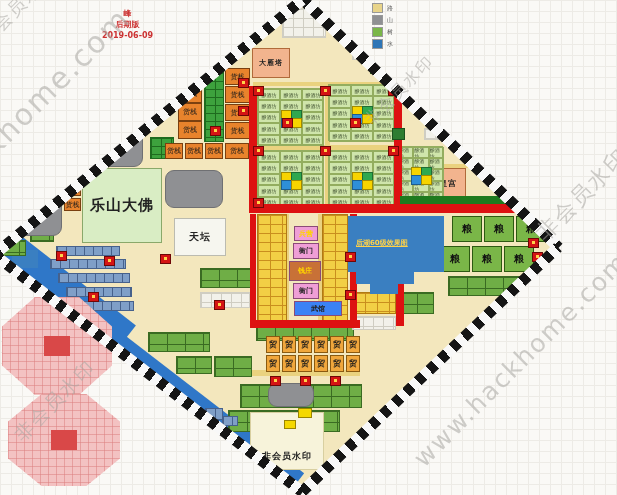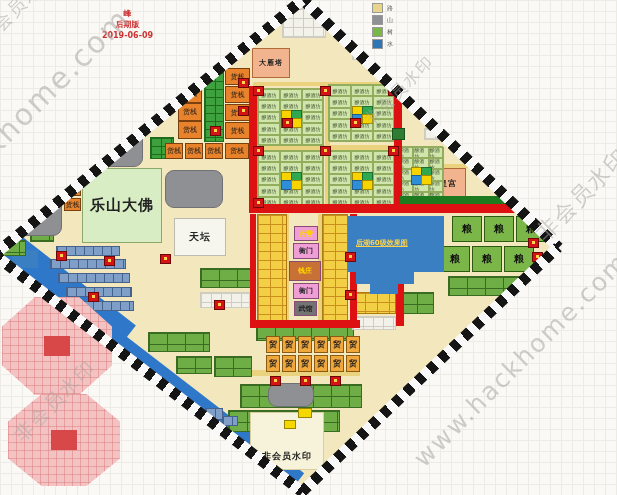--- a/index.html
+++ b/index.html
@@ -296,21 +296,21 @@
       <div class="abs redroad" style="left: 249px; top: 204px; width: 286px; height: 9px;"></div>
       <div class="abs redroad" style="left: 250px; top: 214px; width: 6px; height: 112px;"></div>
       <div class="abs redroad" style="left: 350px; top: 214px; width: 7px; height: 112px;"></div>
       <div class="abs redroad" style="left: 250px; top: 320px; width: 110px; height: 8px;"></div>
       <div class="abs redroad" style="left: 396px; top: 246px; width: 8px; height: 80px;"></div>
       <div class="abs " style="left: 400px; top: 196px; width: 134px; height: 8px; background: rgb(30, 122, 30);"></div>
       <div class="abs market-block" style="left: 294px; top: 226px; width: 24px; height: 15px; background: rgb(239, 158, 214); color: rgb(255, 212, 0); border: 1px solid rgb(138, 74, 120);">兵营</div>
       <div class="abs market-block" style="left: 293px; top: 243px; width: 26px; height: 16px; background: rgb(239, 158, 214); color: rgb(34, 34, 34); border: 1px solid rgb(138, 74, 120);">衙门</div>
       <div class="abs market-block" style="left: 289px; top: 261px; width: 32px; height: 20px; background: rgb(200, 113, 55); color: rgb(255, 212, 0); border: 1px solid rgb(138, 74, 120);">钱庄</div>
       <div class="abs market-block" style="left: 293px; top: 283px; width: 26px; height: 16px; background: rgb(239, 158, 214); color: rgb(34, 34, 34); border: 1px solid rgb(138, 74, 120);">衙门</div>
-      <div class="abs market-block" style="left: 294px; top: 301px; width: 23px; height: 15px; background: #737373; color: rgb(34, 34, 34); border: 1px solid rgb(138, 74, 120);">武馆</div>
+      <div class="abs market-block" style="left: 294px; top: 301px; width: 48px; height: 15px; background: #3b82f6; color: rgb(34, 34, 34); border: 1px solid rgb(138, 74, 120);">武馆</div>
       <div class="abs trade" style="left: 266px; top: 336px; width: 14px; height: 17px;">贸</div>
       <div class="abs trade" style="left: 282px; top: 336px; width: 14px; height: 17px;">贸</div>
       <div class="abs trade" style="left: 298px; top: 336px; width: 14px; height: 17px;">贸</div>
       <div class="abs trade" style="left: 314px; top: 336px; width: 14px; height: 17px;">贸</div>
       <div class="abs trade" style="left: 330px; top: 336px; width: 14px; height: 17px;">贸</div>
       <div class="abs trade" style="left: 346px; top: 336px; width: 14px; height: 17px;">贸</div>
       <div class="abs trade" style="left: 266px; top: 355px; width: 14px; height: 17px;">贸</div>
       <div class="abs trade" style="left: 282px; top: 355px; width: 14px; height: 17px;">贸</div>
       <div class="abs trade" style="left: 298px; top: 355px; width: 14px; height: 17px;">贸</div>
       <div class="abs trade" style="left: 314px; top: 355px; width: 14px; height: 17px;">贸</div>

